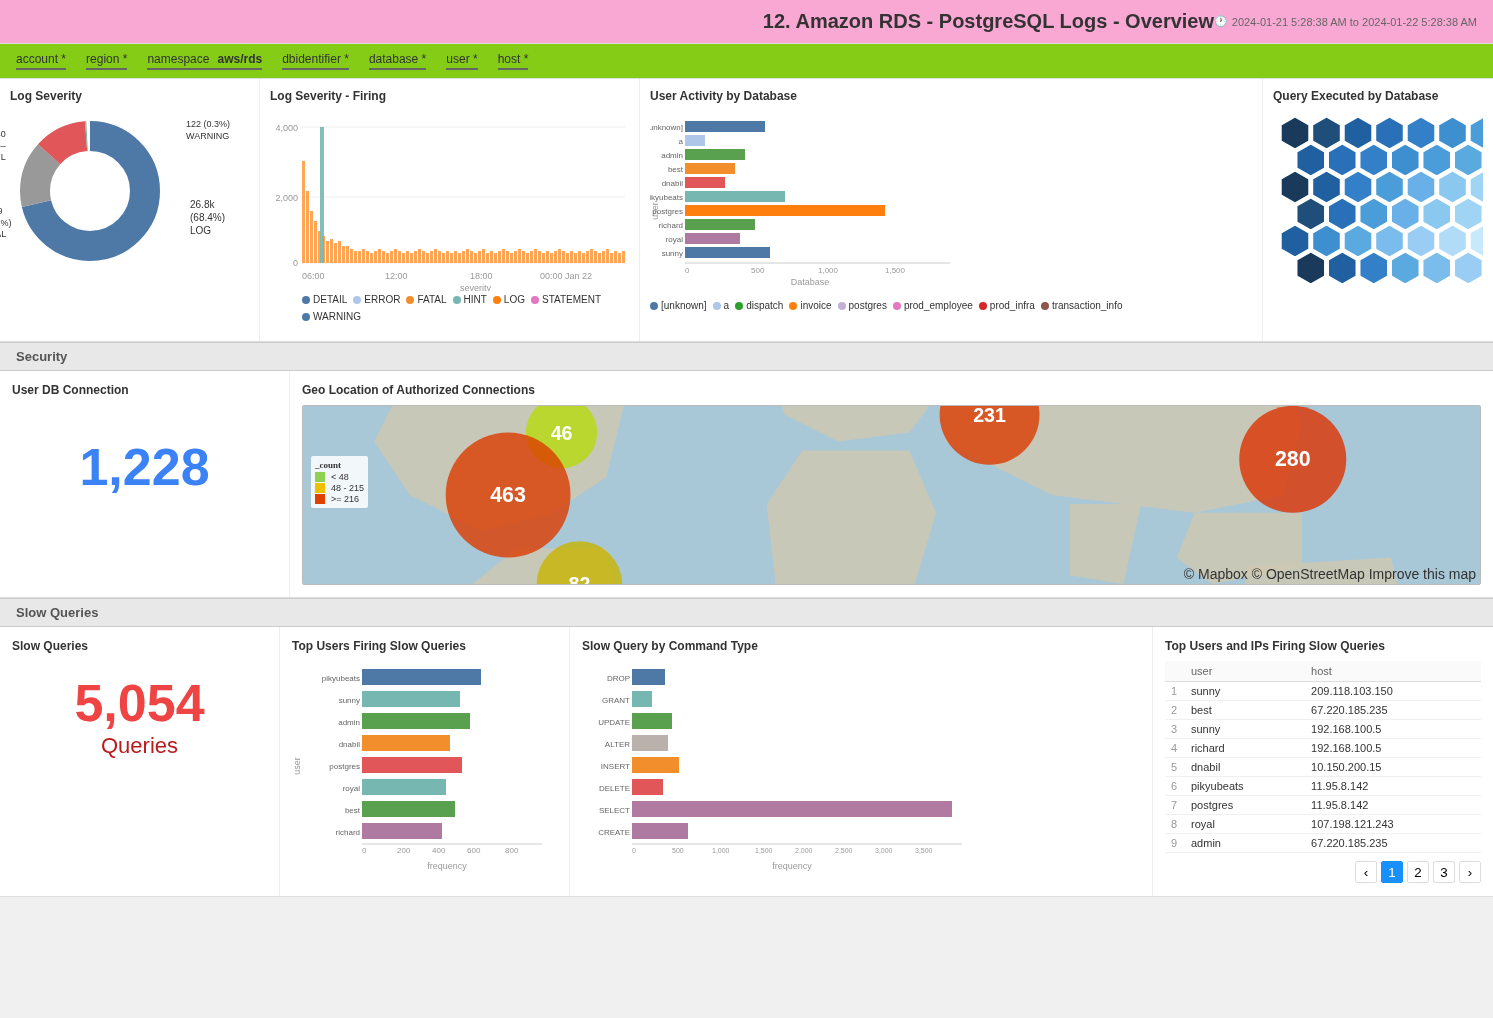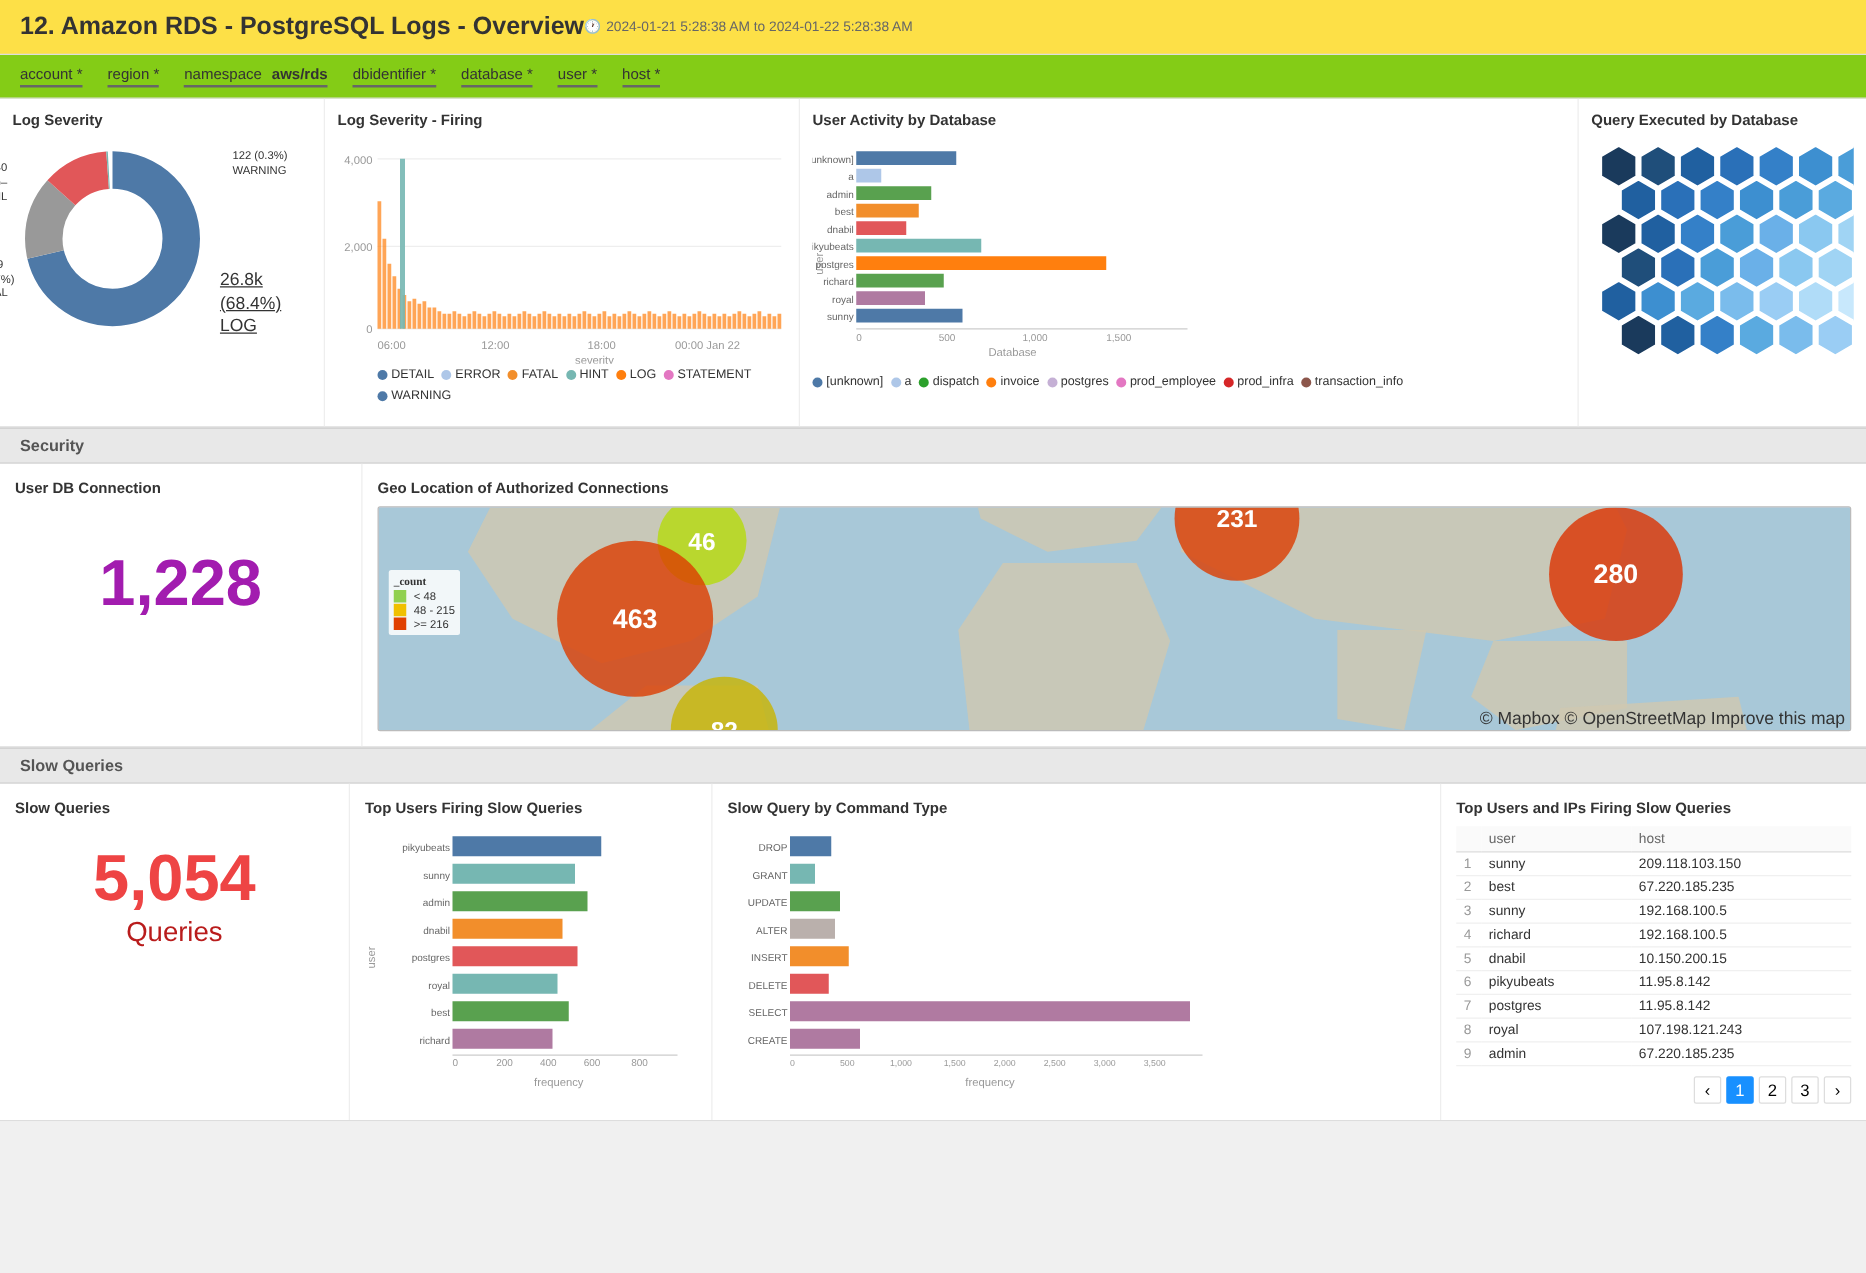--- a/index.html
+++ b/index.html
@@ -1,18 +1,18 @@
 <!DOCTYPE html>
 <html><head>
   <meta charset="utf-8">
   <style>
     * { box-sizing: border-box; margin: 0; padding: 0; }
     body { font-family: Arial, sans-serif; font-size: 12px; background: #f0f0f0; color: #333; }
     
-    .header { background: #fde047; padding: 10px 16px; border-bottom: 1px solid #ddd; display: flex; justify-content: flex-start; align-items: center; }
+    .header { background: #f9a8d4; padding: 10px 16px; border-bottom: 1px solid #ddd; display: flex; justify-content: flex-end; align-items: center; }
     .header-title { font-size: 20px; font-weight: bold; color: #333; }
     .header-time { font-size: 11px; color: #666; display: flex; align-items: center; gap: 4px; }
     
     .filter-bar { background: #84cc16; padding: 8px 16px; border-bottom: 1px solid #ddd; display: flex; gap: 20px; align-items: center; }
     .filter-item { display: flex; align-items: center; gap: 4px; border-bottom: 2px solid #666; padding-bottom: 2px; font-size: 12px; cursor: pointer; }
     
     .section-header { background: #e8e8e8; padding: 6px 16px; font-size: 13px; font-weight: bold; color: #555; border-top: 1px solid #ccc; border-bottom: 1px solid #ccc; }
     
     .panels-row { display: flex; background: #fff; border-bottom: 1px solid #ddd; }
     
@@ -32,21 +32,21 @@
     
     .query-executed-panel { width: 230px; flex-shrink: 0; }
     
     
     .security-row { display: flex; background: #fff; border-bottom: 1px solid #ddd; min-height: 220px; }
     .failed-auth-panel { width: 320px; flex-shrink: 0; border-right: 1px solid #eee; padding: 12px; }
     .user-db-panel { width: 290px; flex-shrink: 0; border-right: 1px solid #eee; padding: 12px; }
     .geo-panel { flex: 1; padding: 12px; }
     
     .big-number-red { font-size: 52px; font-weight: bold; color: #e44; text-align: center; margin-top: 40px; }
-    .big-number-green { font-size: 52px; font-weight: bold; color: #a21caf; text-align: center; margin-top: 40px; }
+    .big-number-green { font-size: 52px; font-weight: bold; color: #3b82f6; text-align: center; margin-top: 40px; }
     
     
     .slow-row { display: flex; background: #fff; border-bottom: 1px solid #ddd; }
     .slow-count-panel { width: 280px; flex-shrink: 0; border-right: 1px solid #eee; padding: 12px; }
     .top-users-panel { width: 290px; flex-shrink: 0; border-right: 1px solid #eee; padding: 12px; }
     .slow-query-type-panel { flex: 1; border-right: 1px solid #eee; padding: 12px; }
     .top-users-ips-panel { width: 340px; flex-shrink: 0; padding: 12px; }
     
     .big-number-red2 { font-size: 52px; font-weight: bold; color: #e44; text-align: center; margin-top: 20px; }
     .queries-label { font-size: 22px; font-weight: normal; text-align: center; color: #b91c1c; }
@@ -141,21 +141,21 @@
           <div>122 (0.3%)</div>
             <div>WARNING</div>
         </div>
 
         <div style="position:absolute; left:-30px; bottom:30px; font-size:9px; line-height:1.3;">
           <div>5,759</div>
             <div>(14.7%)</div>
             <div>FATAL</div>
         </div>
 
-        <div style="position:absolute; right:-55px; bottom:2px; font-size:14px; line-height:1.3;text-decoration:underline;">
+        <div style="position:absolute; right:-55px; bottom:34px; font-size:10px; line-height:1.3;">
           <div>26.8k</div>
             <div>(68.4%)</div>
             <div>LOG</div>
         </div>
       </div>
     </div>
   </div>
 
   <div class="panel log-trend-panel">
     <div class="panel-title">Log Severity - Firing</div>

